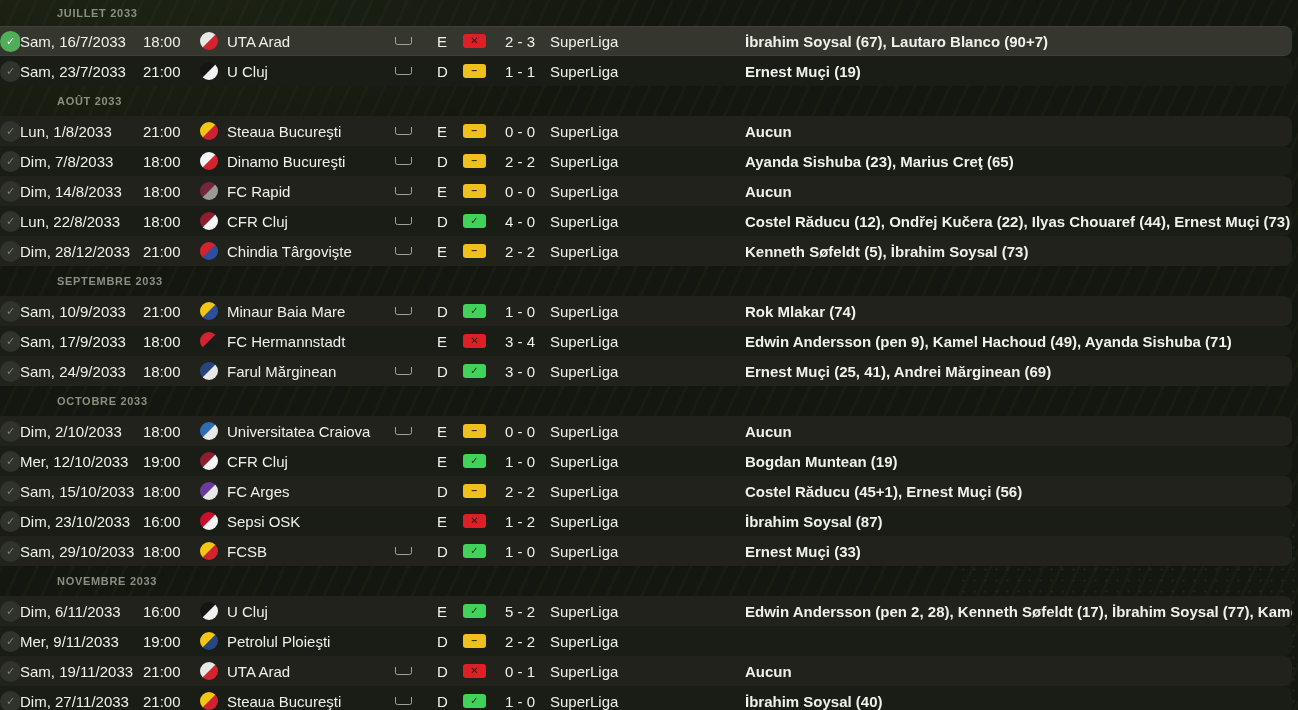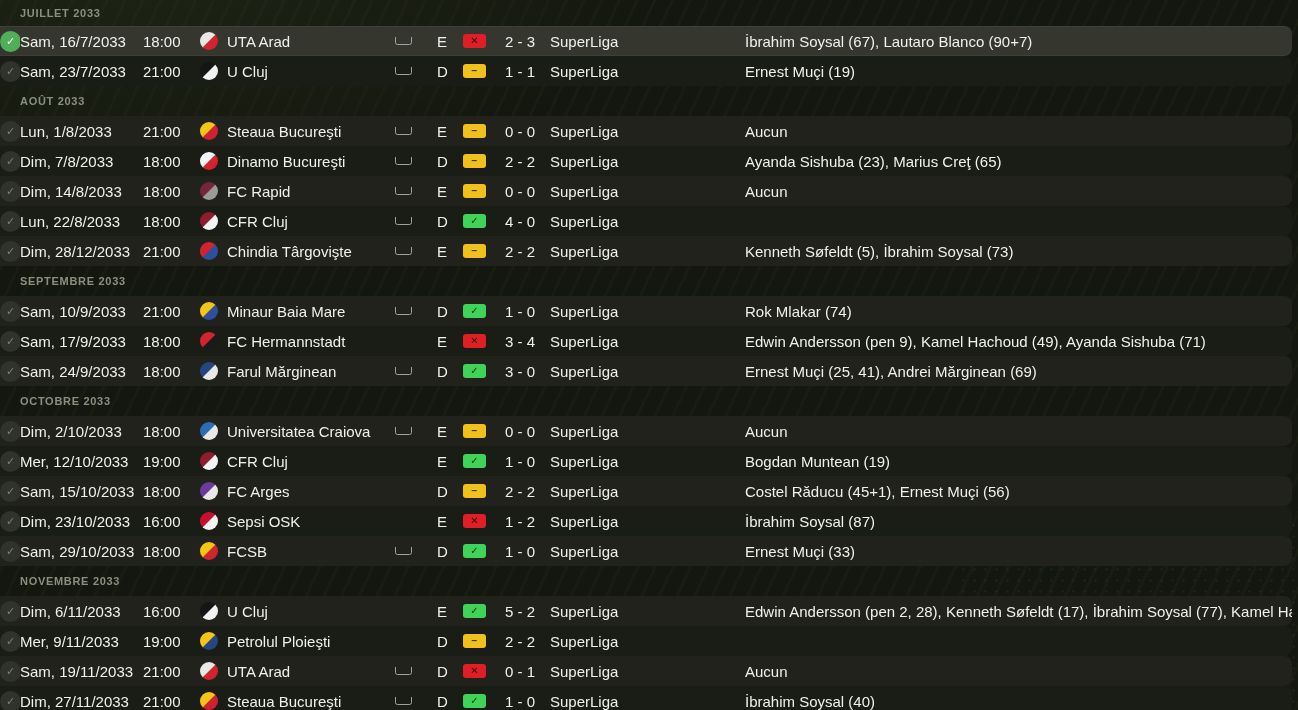--- a/index.html
+++ b/index.html
@@ -36,20 +36,21 @@
 
   .month-header {
     height: 30px;
     display: flex;
     align-items: center;
     padding-left: 20px;
     color: #8a9080;
     font-size: 11px;
     font-weight: 700;
     letter-spacing: 0.7px;
+    margin-left: 37px;
   }
   .month-header:first-child { height: 26px; }
 
   .row {
     height: 30px;
     width: 1292px;
     display: grid;
     grid-template-columns: 20px 123px 57px 27px 168px 42px 26px 42px 45px 195px 1fr;
     align-items: center;
     border-radius: 0 8px 8px 0;
@@ -108,21 +109,21 @@
   .res::before, .res::after {
     content: '';
     position: absolute;
     left: 4px; right: 4px;
     height: 0;
     border-top: 2px dotted var(--c);
   }
   .res::before { top: -4px; }
   .res::after  { bottom: -4px; }
 
-  .c-scorers { padding-right: 13px; }
+  .c-scorers { padding-right: 13px; font-weight: bold; }
 </style>
 </head>
 <body>
 
 <div class="panel" id="panel">
     <div class="month-header">JUILLET 2033</div>
     <div class="row selected">
       <span class="cell c-chk">
         <span class="chk">✓</span>
       </span>
@@ -240,20 +241,21 @@
       <span class="cell c-team">CFR Cluj</span>
       <span class="cell c-tv">
         <span class="tv"></span>
       </span>
       <span class="cell c-venue">D</span>
       <span class="cell c-res">
         <span class="res" style="--c: #3fd35a;">✓</span>
       </span>
       <span class="cell c-score">4 - 0</span>
       <span class="cell c-comp">SuperLiga</span>
+      <span class="cell c-scorers">Costel Răducu (12), Ondřej Kučera (22), Ilyas Chouaref (44), Ernest Muçi (73)</span>
     </div>
     <div class="row a">
       <span class="cell c-chk">
         <span class="chk">✓</span>
       </span>
       <span class="cell c-date">Dim, 28/12/2033</span>
       <span class="cell c-time">21:00</span>
       <span class="cell c-badge">
         <span class="badge" style="background: linear-gradient(135deg, rgb(210, 35, 46) 49%, rgb(45, 79, 158) 51%);"></span>
       </span>

